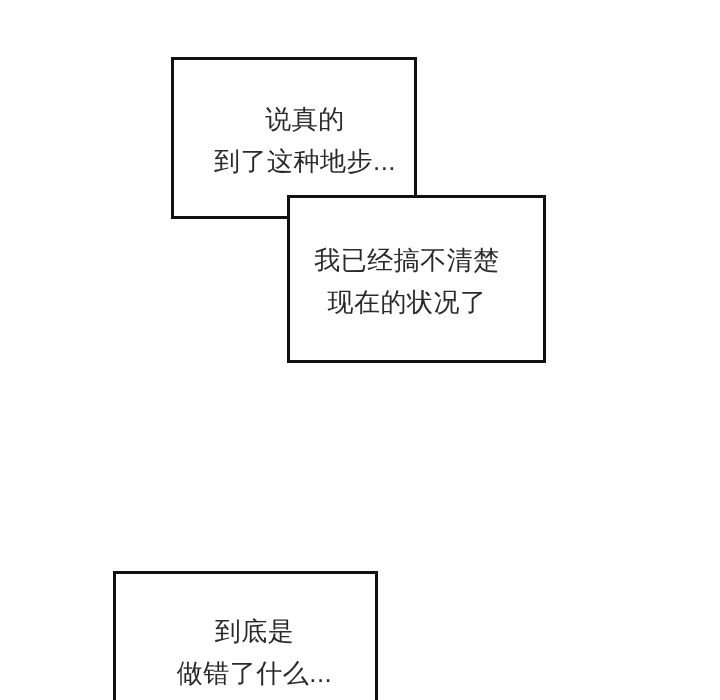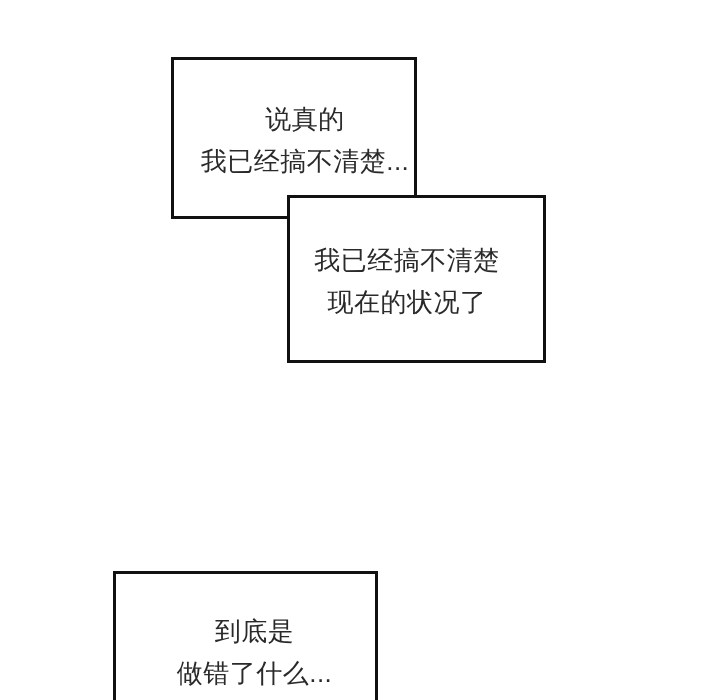--- a/index.html
+++ b/index.html
@@ -100,21 +100,21 @@
 
   <div class="panel" id="panel-1"></div>
 
   <div class="panel" id="panel-2"></div>
 
   <div id="corner-mask"></div>
 
   <div class="panel" id="panel-3"></div>
 
   <div class="balloon-text" id="text-1">说真的
-我已经搞不清楚...</div>
+到了这种地步...</div>
 
   <div class="balloon-text" id="text-2">我已经搞不清楚
 现在的状况了</div>
 
   <div class="balloon-text" id="text-3">到底是
 做错了什么...</div>
 
 </div>
 
 </body></html>

